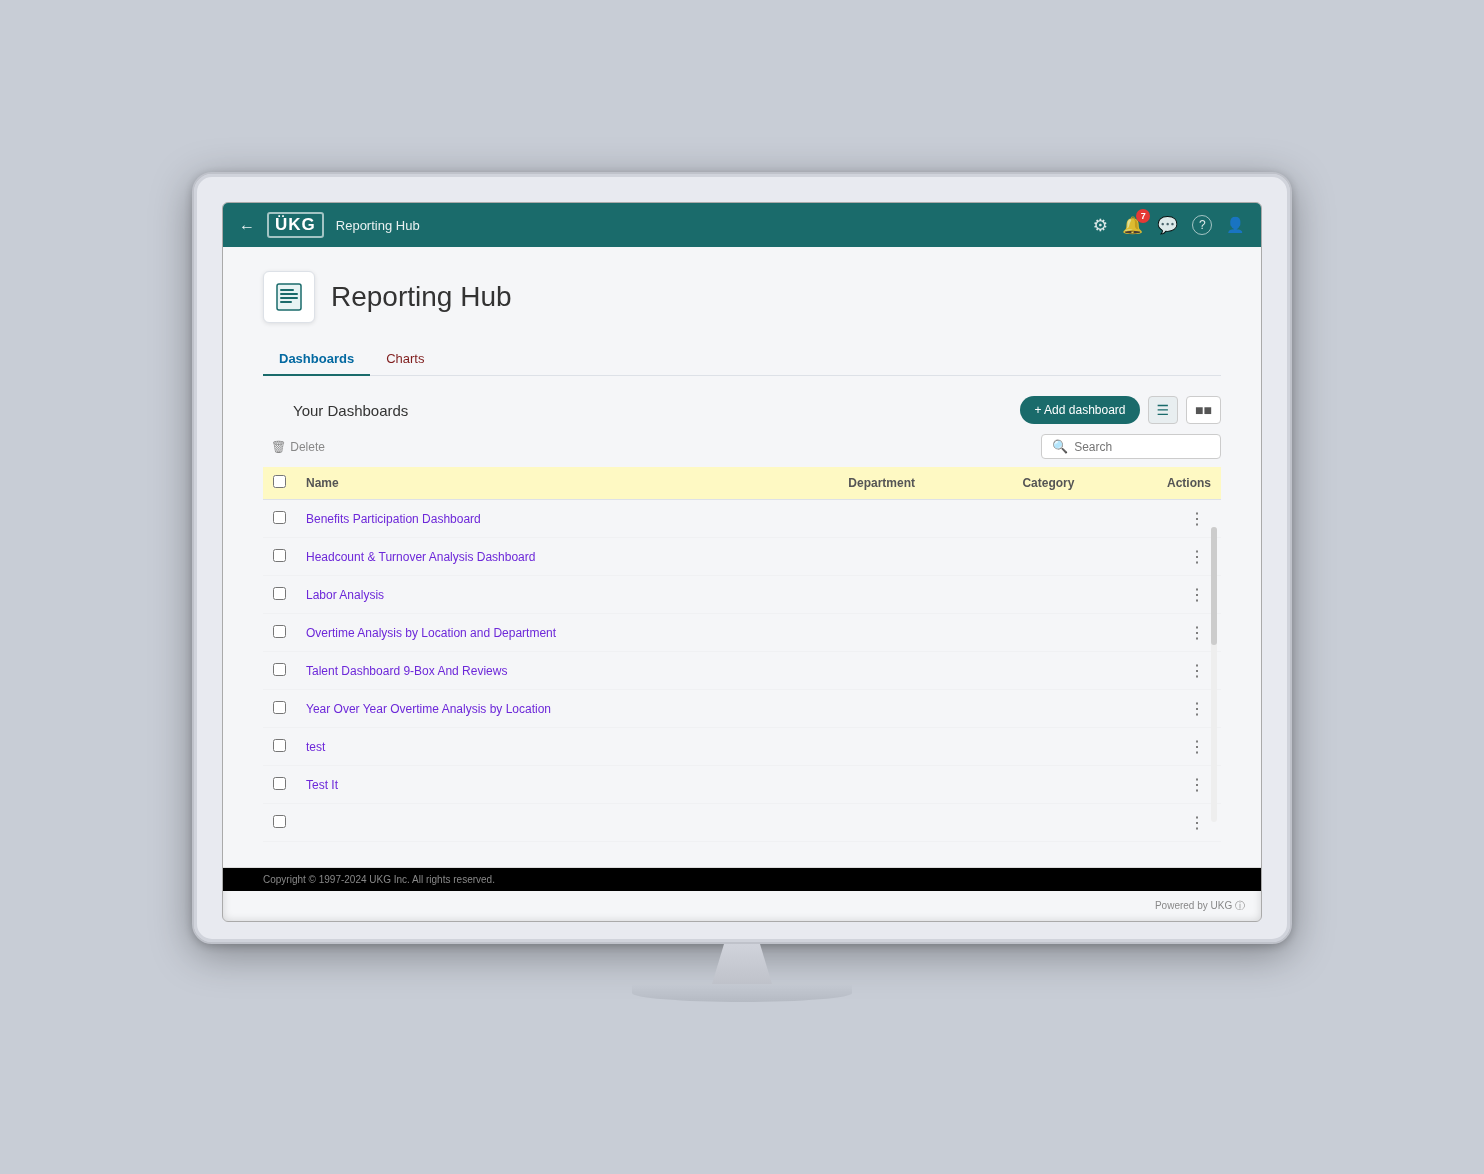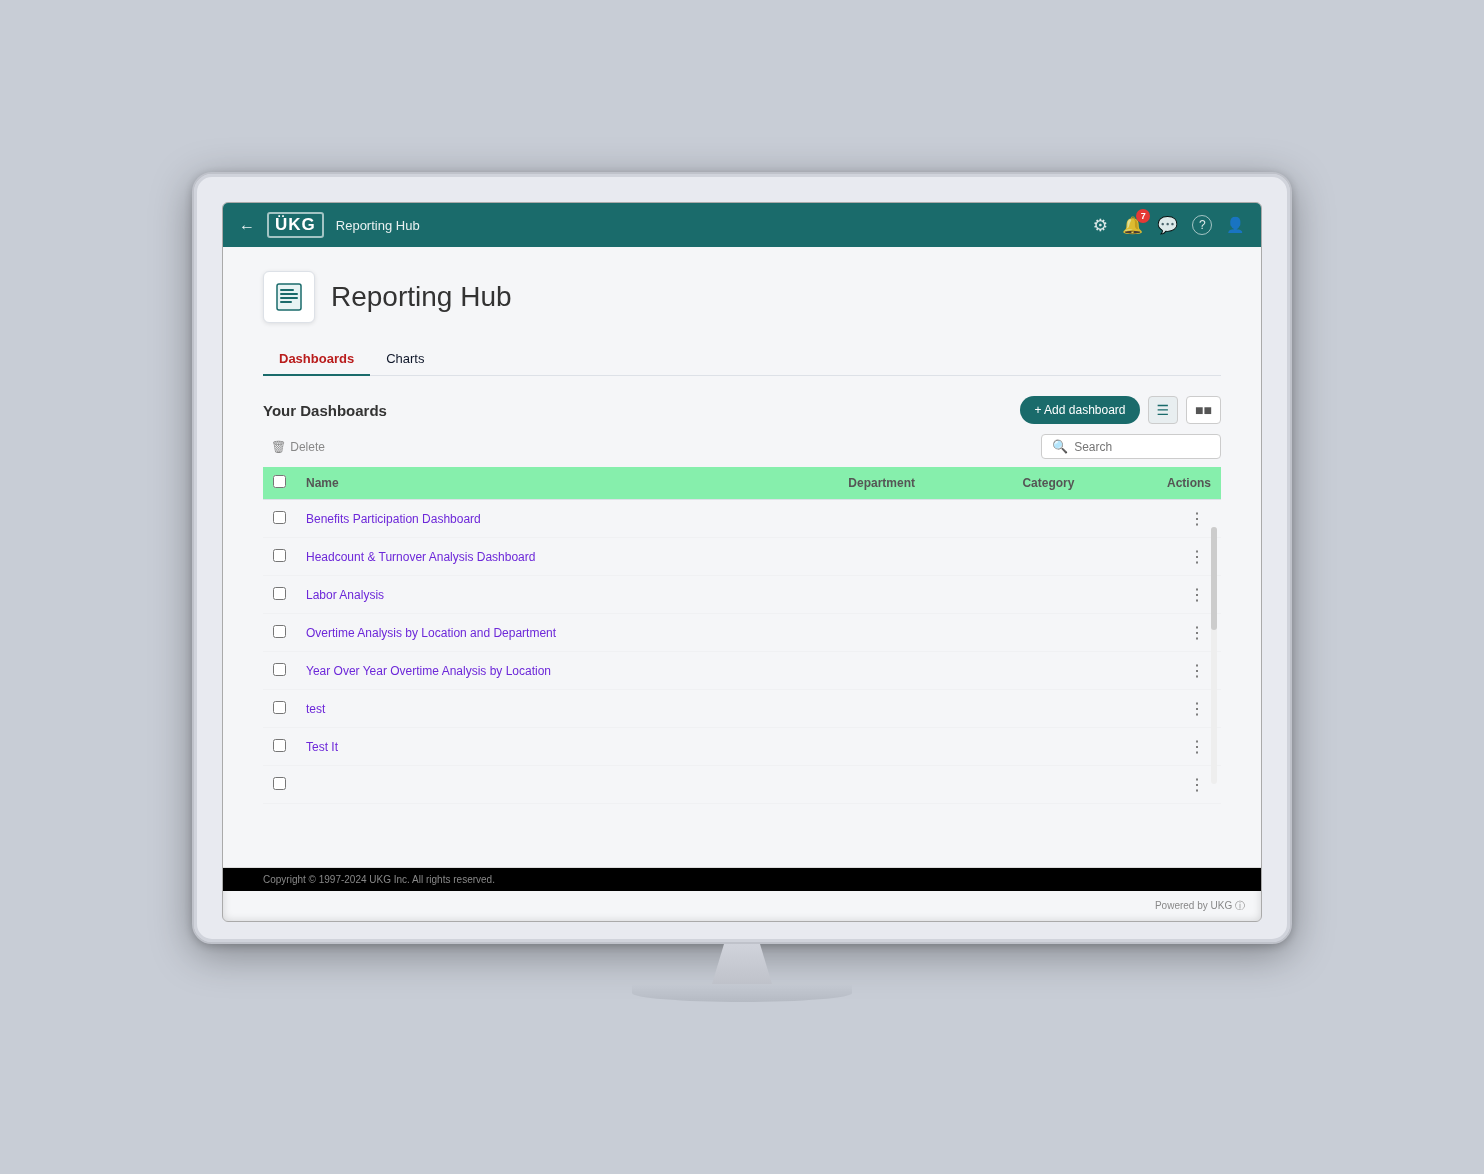--- a/index.html
+++ b/index.html
@@ -148,45 +148,46 @@
     .tabs {
       display: flex;
       gap: 0;
       border-bottom: 1px solid #dde1e7;
       margin-bottom: 20px;
     }
 
     .tab {
       padding: 8px 16px;
       font-size: 13px;
-      color: #0f172a;
+      color: #7f1d1d;
       cursor: pointer;
       border-bottom: 2px solid transparent;
       margin-bottom: -1px;
     }
 
     .tab.active {
-      color: #b91c1c;
+      color: #0369a1;
       border-bottom: 2px solid #1a6b6b;
       font-weight: 600;
       text-align: right;
     }
 
     
     .section-header {
       display: flex;
       align-items: center;
       justify-content: space-between;
       margin-bottom: 10px;
     }
 
     .section-title {
       font-size: 15px;
-      font-weight: 700;
+      font-weight: 400;
       color: #333;
+      margin-left: 30px;
     }
 
     .section-actions {
       display: flex;
       gap: 8px;
     }
 
     .add-dashboard-btn {
       background: #1a6b6b;
       color: #fff;
@@ -256,21 +257,21 @@
     }
 
     
     .dashboard-table {
       width: 100%;
       border-collapse: collapse;
       font-size: 12px;
     }
 
     .dashboard-table thead tr {
-      background: #86efac;
+      background: #fef9c3;
       border-bottom: 1px solid #dde1e7;
     }
 
     .dashboard-table th {
       text-align: left;
       padding: 8px 10px;
       color: #555;
       font-weight: 600;
       font-size: 12px;
       border-bottom: 1px solid #dde1e7;
@@ -497,20 +498,33 @@
       <td></td>
       <td class="actions-col">
         <button class="three-dot-btn">⋮</button>
       </td>
     </tr>
                 <tr>
       <td class="check-col">
         <input type="checkbox" style="">
       </td>
       <td>
+        <a href="#" class="name-link">Talent Dashboard 9-Box And Reviews</a>
+      </td>
+      <td></td>
+      <td></td>
+      <td class="actions-col">
+        <button class="three-dot-btn">⋮</button>
+      </td>
+    </tr>
+                <tr>
+      <td class="check-col">
+        <input type="checkbox" style="">
+      </td>
+      <td>
         <a href="#" class="name-link">Year Over Year Overtime Analysis by Location</a>
       </td>
       <td></td>
       <td></td>
       <td class="actions-col">
         <button class="three-dot-btn">⋮</button>
       </td>
     </tr>
                 <tr>
       <td class="check-col">

